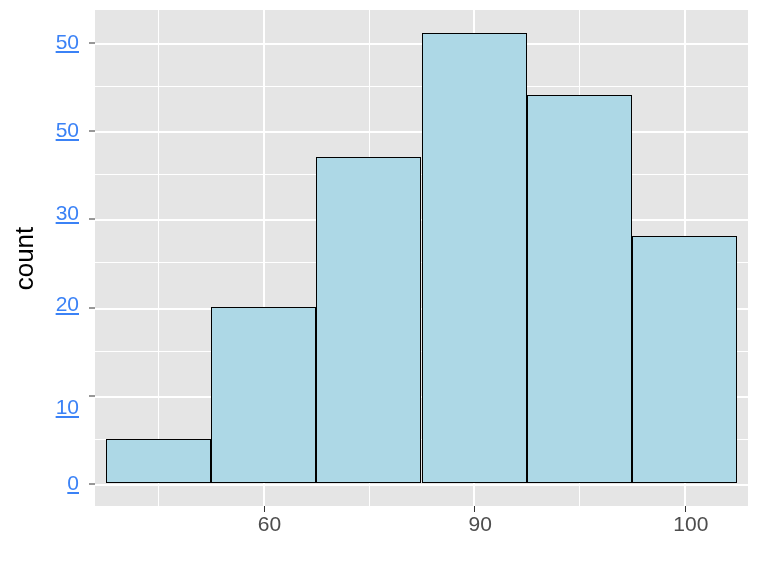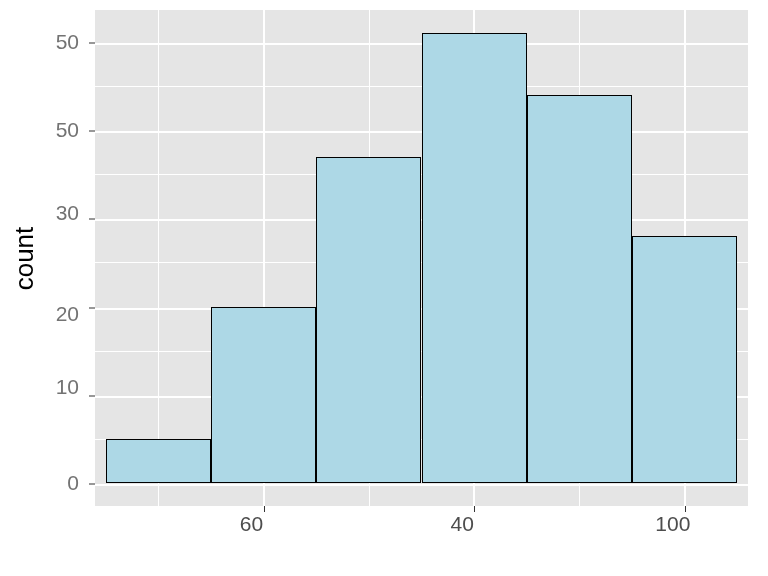--- a/index.html
+++ b/index.html
@@ -46,26 +46,27 @@
     left: 40px;
     width: 45px;
     top: 10px;
     bottom: 70px;
   }
   .y-tick-label {
     position: absolute;
     right: 6px;
     transform: translateY(50%);
     font-size: 21px;
-    color: #737373;
+    color: #3b82f6;
     text-align: left;
+    text-decoration: underline;
   }
   .x-tick-labels {
     position: absolute;
-    left: 83px;
+    left: 101px;
     right: 20px;
     bottom: 40px;
     height: 24px;
   }
   .x-tick-label {
     position: absolute;
     transform: translateX(-50%);
     font-size: 21px;
     color: #4d4d4d;
     top: 0;
@@ -145,29 +146,29 @@
         <div class="bar" style="left: 115.855px; width: 105.323px; height: 176.512px; bottom: 22.9466px;"></div>
         <div class="bar" style="left: 221.177px; width: 105.323px; height: 326.548px; bottom: 22.9466px;"></div>
         <div class="bar" style="left: 326.5px; width: 105.323px; height: 450.107px; bottom: 22.9466px;"></div>
         <div class="bar" style="left: 431.823px; width: 105.323px; height: 388.327px; bottom: 22.9466px;"></div>
         <div class="bar" style="left: 537.145px; width: 105.323px; height: 247.117px; bottom: 22.9466px;"></div>
       </div>
   </div>
 
   <div class="y-tick-labels" id="y-tick-labels">
       <div class="y-tick-label" style="bottom: 22.9466px;">0</div>
-      <div class="y-tick-label" style="bottom: 119px; margin-left: 40px;">10</div>
-      <div class="y-tick-label" style="bottom: 192px; margin-top: 19px;">20</div>
+      <div class="y-tick-label" style="bottom: 99px; margin-left: 40px;">10</div>
+      <div class="y-tick-label" style="bottom: 202px; margin-top: 19px;">20</div>
       <div class="y-tick-label" style="bottom: 293px;">30</div>
       <div class="y-tick-label" style="bottom: 375.972px;">50</div>
       <div class="y-tick-label" style="bottom: 464.228px;">50</div>
     </div>
   <div class="x-tick-labels" id="x-tick-labels">
       <div class="x-tick-label" style="left: 168.516px;">60</div>
-      <div class="x-tick-label" style="left: 379.161px;">40</div>
+      <div class="x-tick-label" style="left: 379.161px;">90</div>
       <div class="x-tick-label" style="left: 589.806px;">100</div>
     </div>
   <div id="y-tick-marks">
       <div class="tick-mark-y" style="top: 483.053px;"></div>
       <div class="tick-mark-y" style="top: 394.797px;"></div>
       <div class="tick-mark-y" style="top: 306.541px;"></div>
       <div class="tick-mark-y" style="top: 218.285px;"></div>
       <div class="tick-mark-y" style="top: 130.028px;"></div>
       <div class="tick-mark-y" style="top: 41.7722px;"></div>
     </div>

